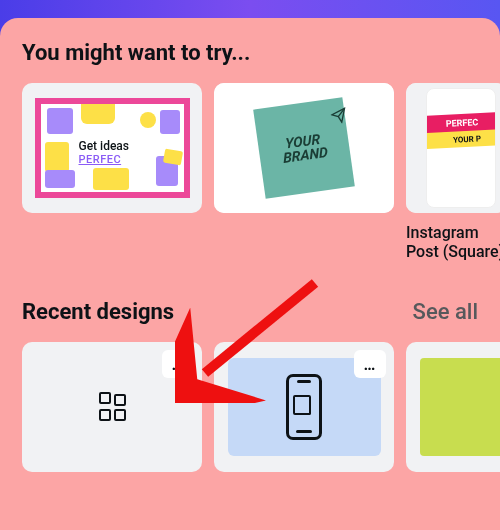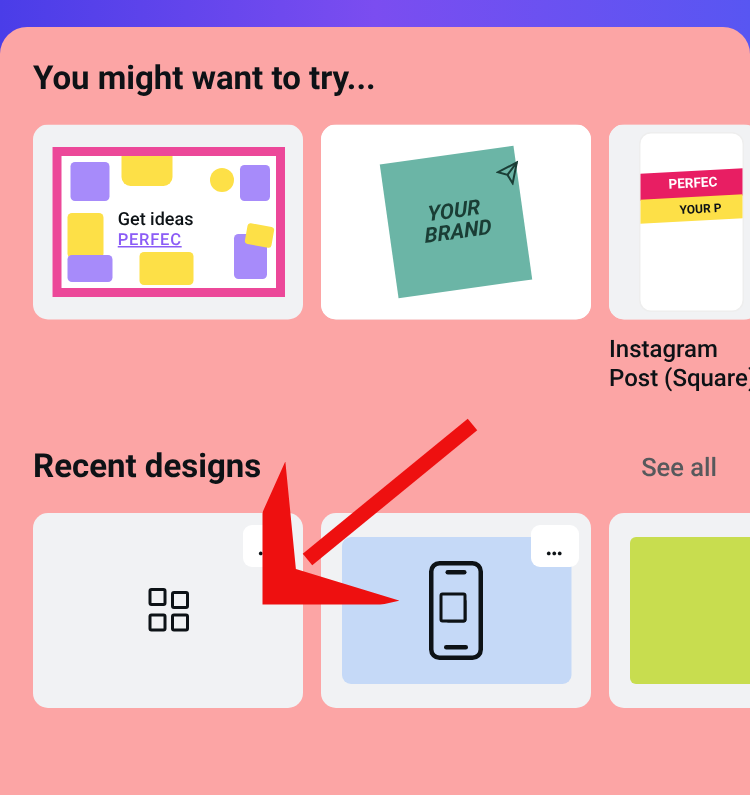--- a/index.html
+++ b/index.html
@@ -167,21 +167,21 @@
     
     .recent-header {
       display: flex;
       justify-content: space-between;
       align-items: center;
       margin-top: 38px;
       margin-bottom: 18px;
       padding-right: 22px;
     }
     .see-all {
-      font-size: 17px;
+      font-size: 22px;
       color: #57595c;
       font-weight: 500;
       cursor: pointer;
     }
     .recent-row {
       display: flex;
       gap: 12px;
       overflow: hidden;
     }
     .recent-item {

